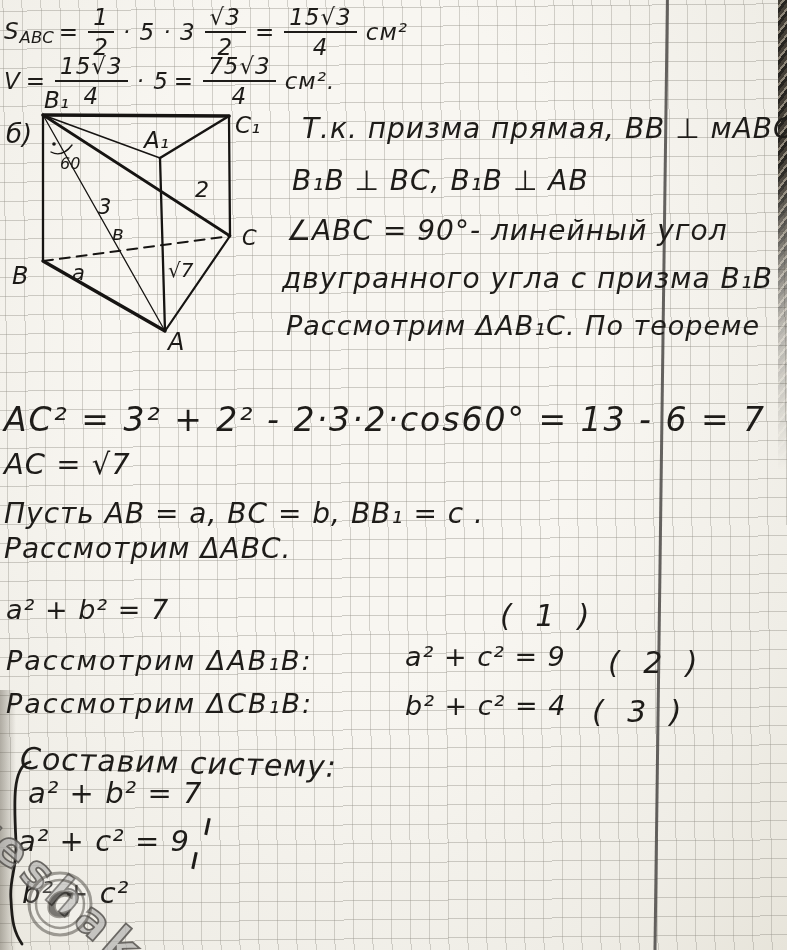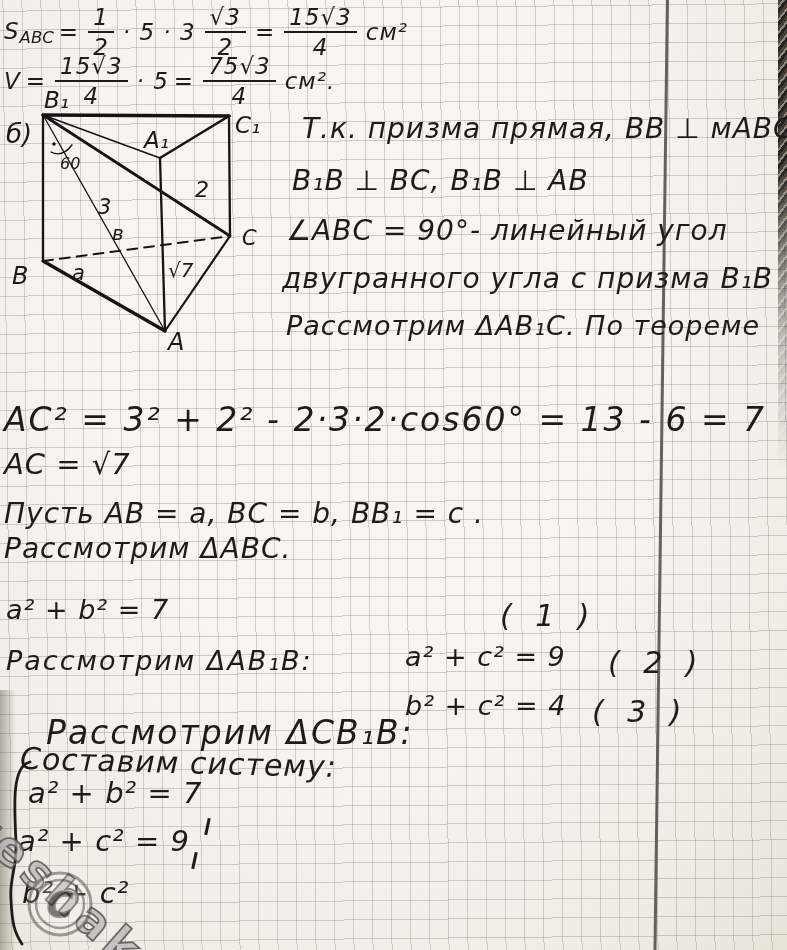--- a/index.html
+++ b/index.html
@@ -123,21 +123,21 @@
   <div class="hw" style="left:4px;top:497px;font-size:28px;">Пусть AB = a, BC = b, BB₁ = c .</div>
   <div class="hw" style="left:4px;top:532px;font-size:28px;">Рассмотрим ΔABC.</div>
 
   <div class="hw" style="left:6px;top:594px;font-size:27px;">a² + b² = 7</div>
   <div class="hw eqnum" style="left:500px;top:598px;">( 1 )</div>
 
   <div class="hw" style="left:6px;top:645px;font-size:27px;letter-spacing:2px;">Рассмотрим ΔAB₁B:</div>
   <div class="hw" style="left:405px;top:641px;font-size:27px;">a² + c² = 9</div>
   <div class="hw eqnum" style="left:608px;top:645px;">( 2 )</div>
 
-  <div class="hw" style="left:6px;top:713px;font-size:33px;letter-spacing:2px;margin-left:40px;">Рассмотрим ΔCB₁B:</div>
+  <div class="hw" style="left:6px;top:688px;font-size:27px;letter-spacing:2px;">Рассмотрим ΔCB₁B:</div>
   <div class="hw" style="left:405px;top:690px;font-size:27px;">b² + c² = 4</div>
   <div class="hw eqnum" style="left:592px;top:694px;">( 3 )</div>
 
   <div class="hw" style="left:20px;top:745px;font-size:30px;transform:rotate(1.5deg);">Составим систему:</div>
 
   <svg style="position:absolute;left:2px;top:758px;" width="34" height="192" viewBox="0 0 34 192">
     <path d="M 28 4 C 10 8 12 46 14 84 C 15 112 7 120 9 142 C 10 164 12 174 20 186" stroke="#1e1c19" stroke-width="2.8" fill="none" stroke-linecap="round"></path>
   </svg>
   <div class="hw" style="left:28px;top:776px;font-size:29px;">a² + b² = 7</div>
   <div class="hw" style="left:18px;top:824px;font-size:29px;">a² + c² = 9</div>

